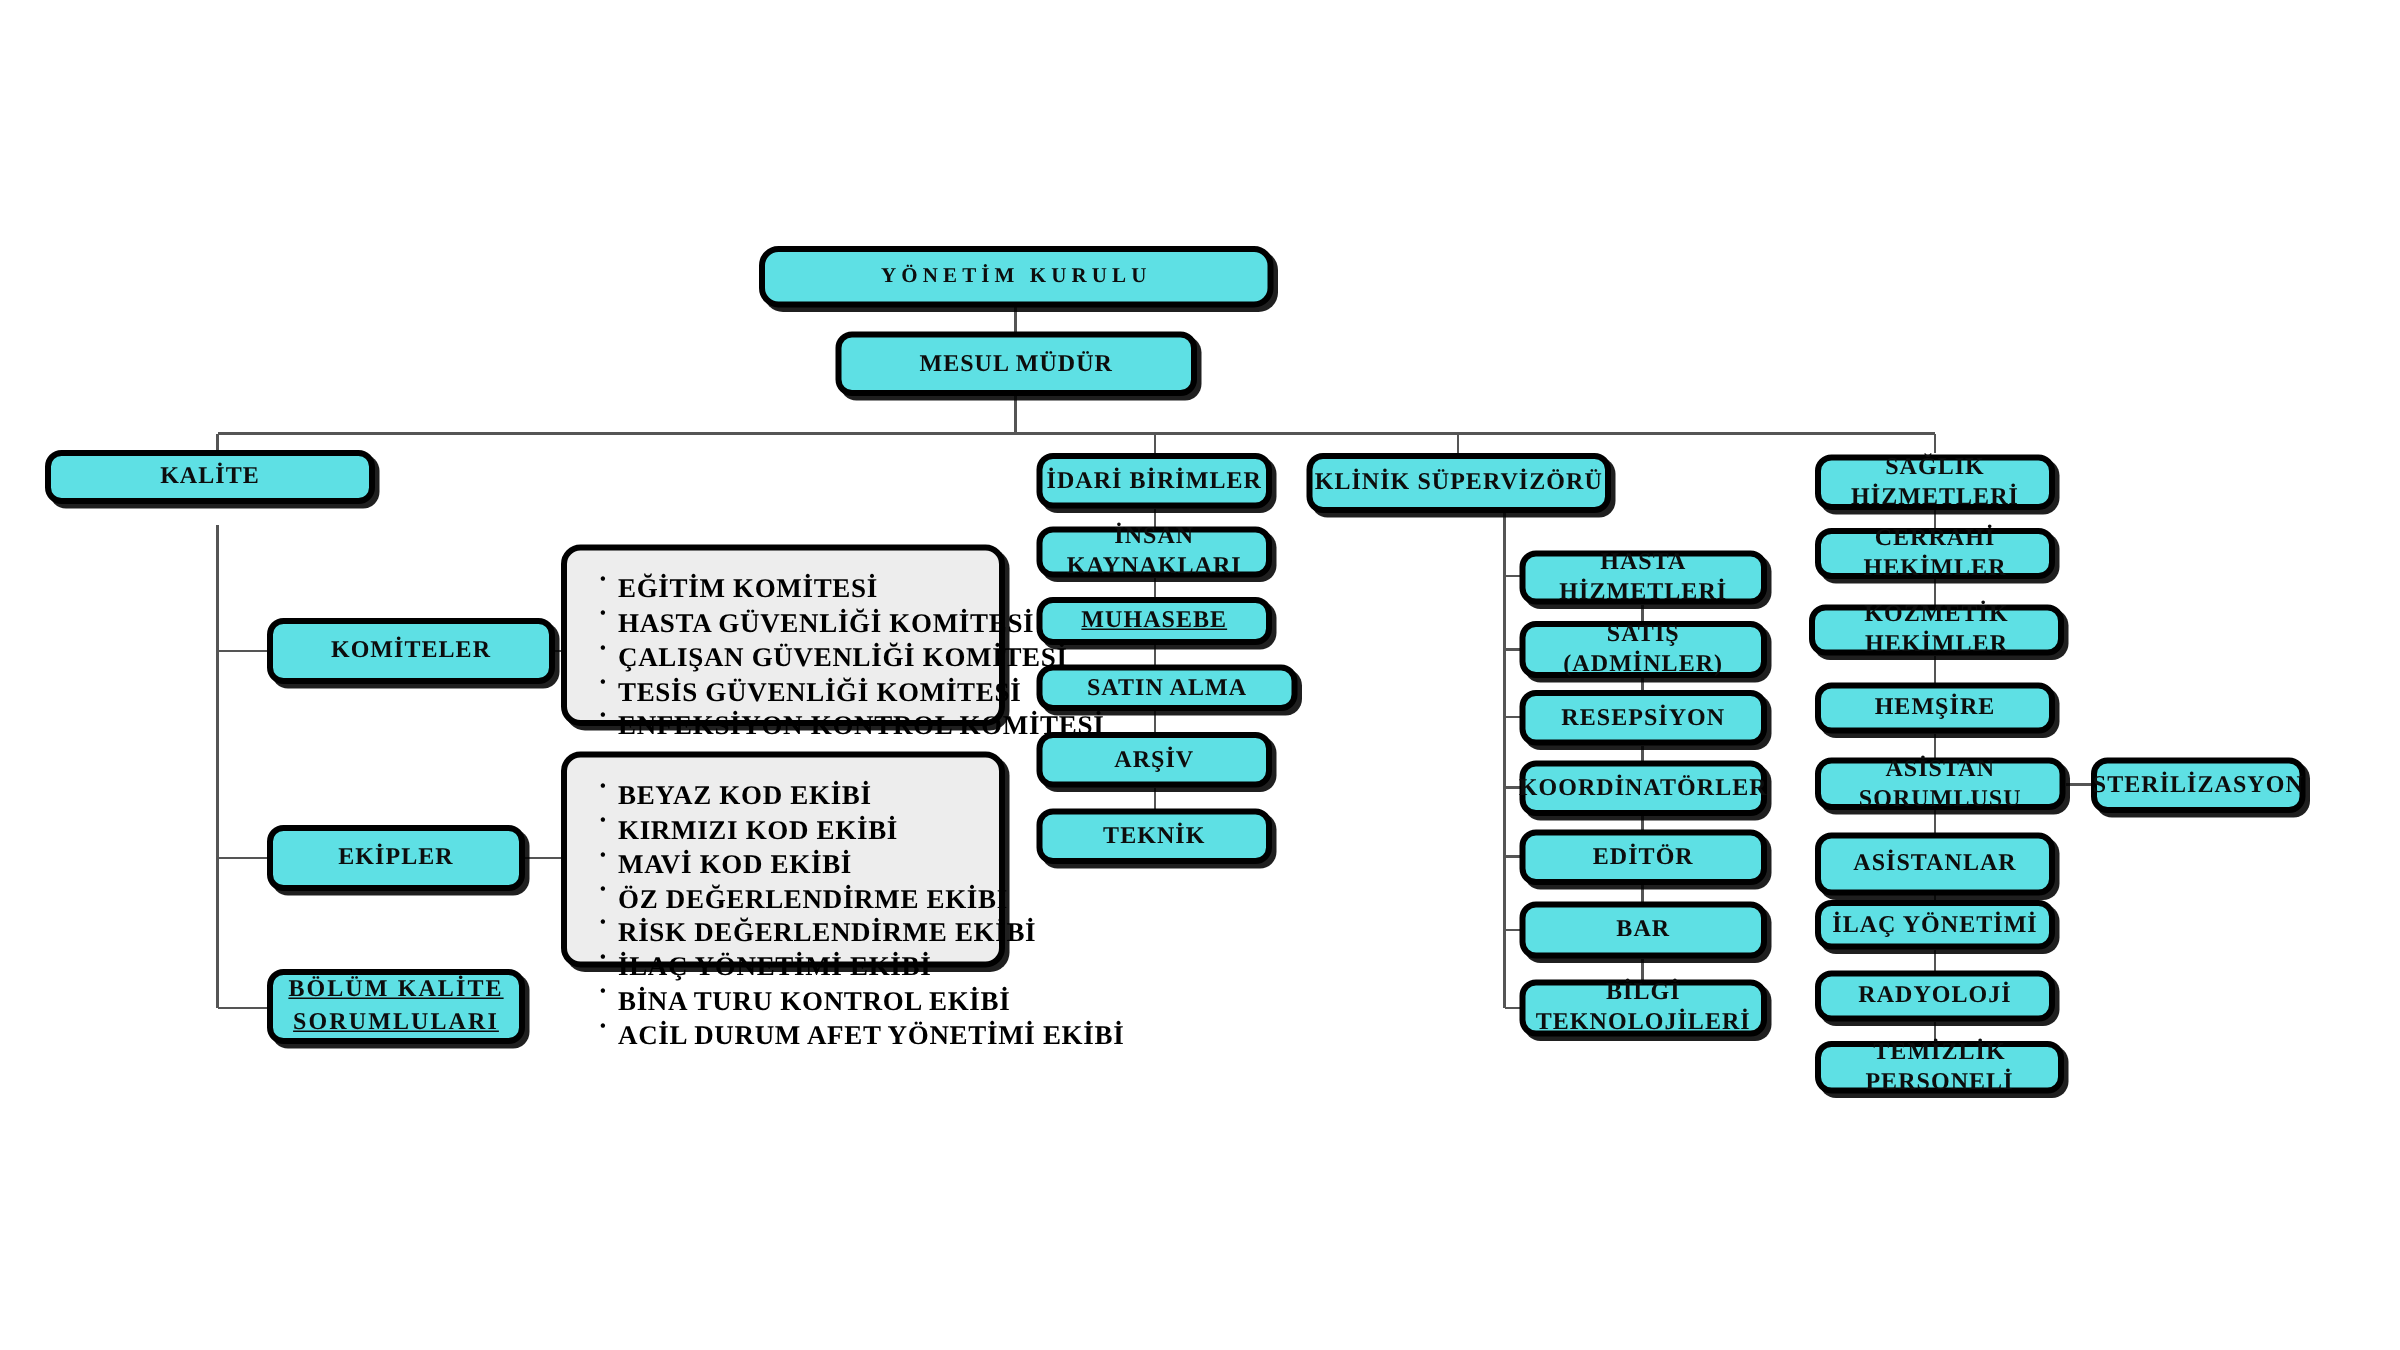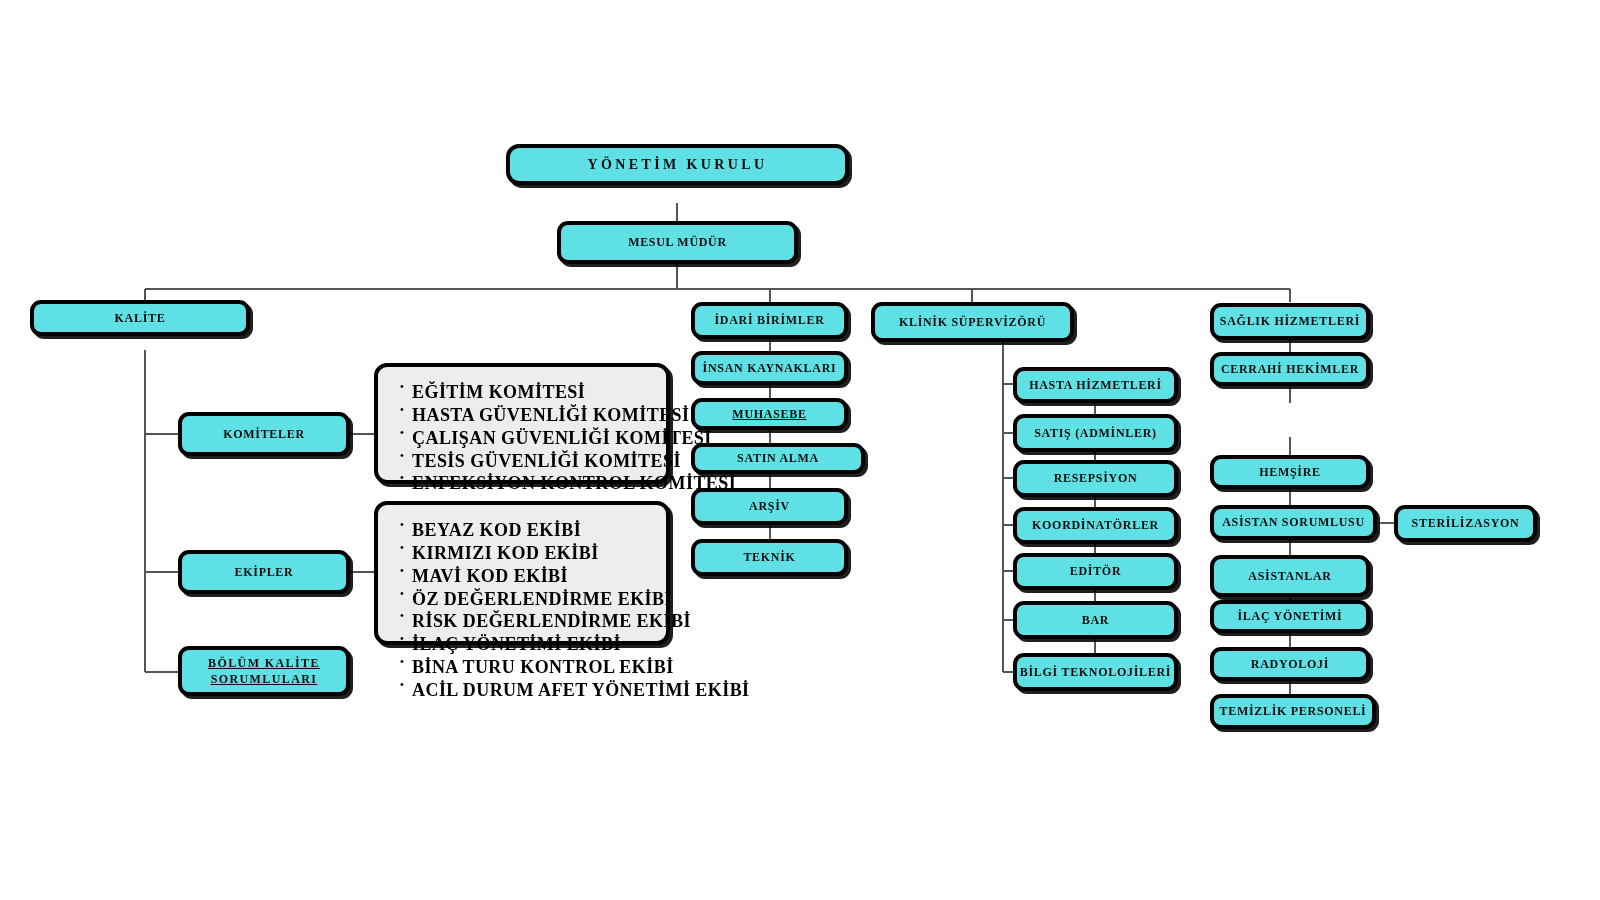--- a/index.html
+++ b/index.html
@@ -14,21 +14,21 @@
     box-sizing:border-box;
     background:#5ee0e4;
     border:4px solid #000000;
     border-radius:11px;
     display:flex;
     align-items:center;
     justify-content:center;
     text-align:center;
     color:#0d0d0d;
     font-weight:bold;
-    font-size:12px;
+    font-size:16px;
     letter-spacing:.7px;
     line-height:1.25;
     box-shadow:3px 3px 0 rgba(0,0,0,.88);
     z-index:3;
   }
   .node.root{font-size:14px;letter-spacing:3.4px;border-radius:13px;}
   .node.two-line{line-height:1.35;letter-spacing:1.4px;}
 
   .listbox{
     position:absolute;
@@ -113,33 +113,33 @@
       <path d="M1290,489 L1290,505"></path>
       <path d="M1290,540 L1290,555"></path>
       <path d="M1290,589 L1290,600"></path>
       <path d="M1290,633 L1290,647"></path>
       <path d="M1290,681 L1290,694"></path>
 
       <path d="M1377,523 L1394,523"></path>
     </g>
   </svg>
 
-  <div class="node root" style="left:506px;top:144px;width:343px;height:41px;">
+  <div class="node root" style="left:506px;top:164px;width:343px;height:41px;">
     <span>YÖNETİM KURULU</span>
   </div>
 
   <div class="node" style="left:557px;top:221px;width:241px;height:43px;">
     <span>MESUL MÜDÜR</span>
   </div>
 
   <div class="node" style="left:30px;top:300px;width:220px;height:36px;">
     <span>KALİTE</span>
   </div>
 
-  <div class="node" style="left:178px;top:412px;width:172px;height:44px;">
+  <div class="node" style="left:178px;top:412px;width:192px;height:44px;">
     <span>KOMİTELER</span>
   </div>
 
   <div class="node" style="left:178px;top:550px;width:172px;height:44px;">
     <span>EKİPLER</span>
   </div>
 
   <div class="node two-line" style="left:178px;top:646px;width:172px;height:50px;text-decoration:underline;">
     <span>BÖLÜM KALİTE SORUMLULARI</span>
   </div>
@@ -210,20 +210,23 @@
   <div class="node" style="left:1013px;top:653px;width:165px;height:38px;">
     <span>BİLGİ TEKNOLOJİLERİ</span>
   </div>
 
   <div class="node" style="left:1210px;top:303px;width:160px;height:37px;">
     <span>SAĞLIK HİZMETLERİ</span>
   </div>
   <div class="node" style="left:1210px;top:352px;width:160px;height:34px;">
     <span>CERRAHİ HEKİMLER</span>
   </div>
+  <div class="node" style="left:1206px;top:403px;width:170px;height:34px;">
+    <span>KOZMETİK HEKİMLER</span>
+  </div>
   <div class="node" style="left:1210px;top:455px;width:160px;height:34px;">
     <span>HEMŞİRE</span>
   </div>
   <div class="node" style="left:1210px;top:505px;width:167px;height:35px;">
     <span>ASİSTAN SORUMLUSU</span>
   </div>
   <div class="node" style="left:1210px;top:555px;width:160px;height:42px;">
     <span>ASİSTANLAR</span>
   </div>
   <div class="node" style="left:1210px;top:600px;width:160px;height:33px;">

